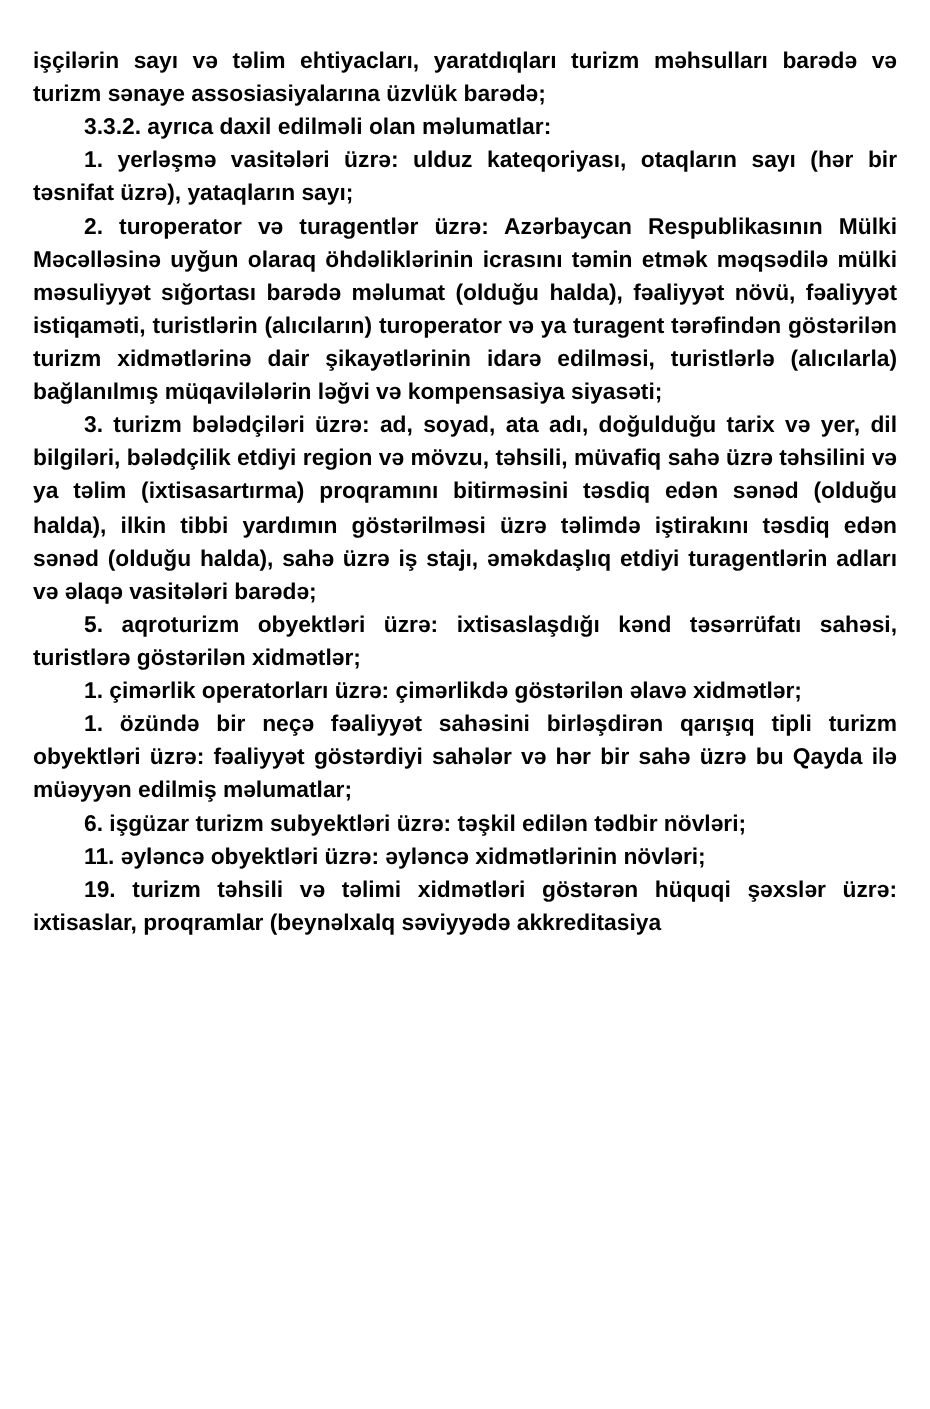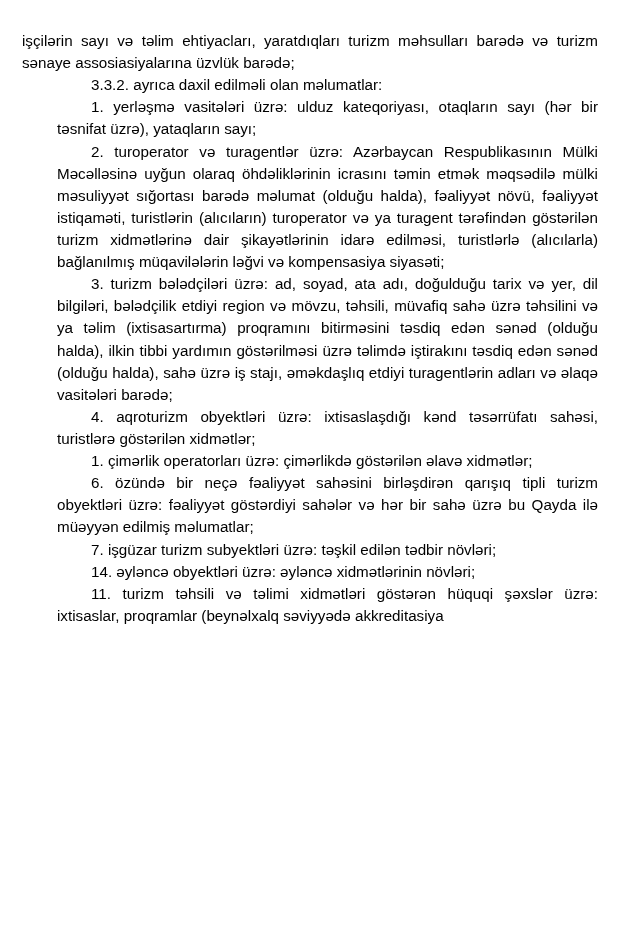--- a/index.html
+++ b/index.html
@@ -24,36 +24,36 @@
     font-size: 15.2px;
     line-height: 1.455;
     text-align: justify;
     text-justify: inter-word;
     hyphens: none;
   }
   p.para {
     margin: 0;
     padding: 0;
     text-indent: 0;
+    font-weight: bold;
   }
   p.para.indented {
     text-indent: 34px;
-    margin-left: 35px;
   }
 </style>
 </head>
 <body>
 
 <div class="page">
   <div class="doc-body">
     <p class="para">işçilərin sayı və təlim ehtiyacları, yaratdıqları turizm məhsulları barədə və turizm sənaye assosiasiyalarına üzvlük barədə;</p>
     <p class="para indented">3.3.2. ayrıca daxil edilməli olan məlumatlar:</p>
     <p class="para indented">1. yerləşmə vasitələri üzrə: ulduz kateqoriyası, otaqların sayı (hər bir təsnifat üzrə), yataqların sayı;</p>
     <p class="para indented">2. turoperator və turagentlər üzrə: Azərbaycan Respublikasının Mülki Məcəlləsinə uyğun olaraq öhdəliklərinin icrasını təmin etmək məqsədilə mülki məsuliyyət sığortası barədə məlumat (olduğu halda), fəaliyyət növü, fəaliyyət istiqaməti, turistlərin (alıcıların) turoperator və ya turagent tərəfindən göstərilən turizm xidmətlərinə dair şikayətlərinin idarə edilməsi, turistlərlə (alıcılarla) bağlanılmış müqavilələrin ləğvi və kompensasiya siyasəti;</p>
     <p class="para indented">3. turizm bələdçiləri üzrə: ad, soyad, ata adı, doğulduğu tarix və yer, dil bilgiləri, bələdçilik etdiyi region və mövzu, təhsili, müvafiq sahə üzrə təhsilini və ya təlim (ixtisasartırma) proqramını bitirməsini təsdiq edən sənəd (olduğu halda), ilkin tibbi yardımın göstərilməsi üzrə təlimdə iştirakını təsdiq edən sənəd (olduğu halda), sahə üzrə iş stajı, əməkdaşlıq etdiyi turagentlərin adları və əlaqə vasitələri barədə;</p>
-    <p class="para indented">4. aqroturizm obyektləri üzrə: ixtisaslaşdığı kənd təsərrüfatı sahəsi, turistlərə göstərilən xidmətlər;</p>
+    <p class="para indented">5. aqroturizm obyektləri üzrə: ixtisaslaşdığı kənd təsərrüfatı sahəsi, turistlərə göstərilən xidmətlər;</p>
     <p class="para indented">1. çimərlik operatorları üzrə: çimərlikdə göstərilən əlavə xidmətlər;</p>
-    <p class="para indented">6. özündə bir neçə fəaliyyət sahəsini birləşdirən qarışıq tipli turizm obyektləri üzrə: fəaliyyət göstərdiyi sahələr və hər bir sahə üzrə bu Qayda ilə müəyyən edilmiş məlumatlar;</p>
-    <p class="para indented">7. işgüzar turizm subyektləri üzrə: təşkil edilən tədbir növləri;</p>
-    <p class="para indented">14. əyləncə obyektləri üzrə: əyləncə xidmətlərinin növləri;</p>
-    <p class="para indented">11. turizm təhsili və təlimi xidmətləri göstərən hüquqi şəxslər üzrə: ixtisaslar, proqramlar (beynəlxalq səviyyədə akkreditasiya</p>
+    <p class="para indented">1. özündə bir neçə fəaliyyət sahəsini birləşdirən qarışıq tipli turizm obyektləri üzrə: fəaliyyət göstərdiyi sahələr və hər bir sahə üzrə bu Qayda ilə müəyyən edilmiş məlumatlar;</p>
+    <p class="para indented">6. işgüzar turizm subyektləri üzrə: təşkil edilən tədbir növləri;</p>
+    <p class="para indented">11. əyləncə obyektləri üzrə: əyləncə xidmətlərinin növləri;</p>
+    <p class="para indented">19. turizm təhsili və təlimi xidmətləri göstərən hüquqi şəxslər üzrə: ixtisaslar, proqramlar (beynəlxalq səviyyədə akkreditasiya</p>
   </div>
 </div>
 
 </body></html>

